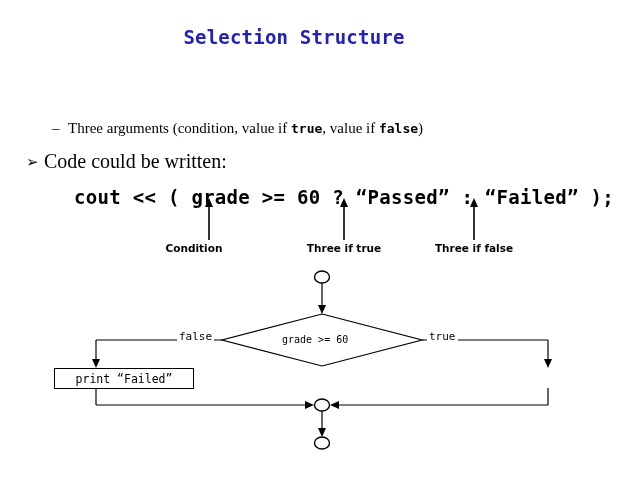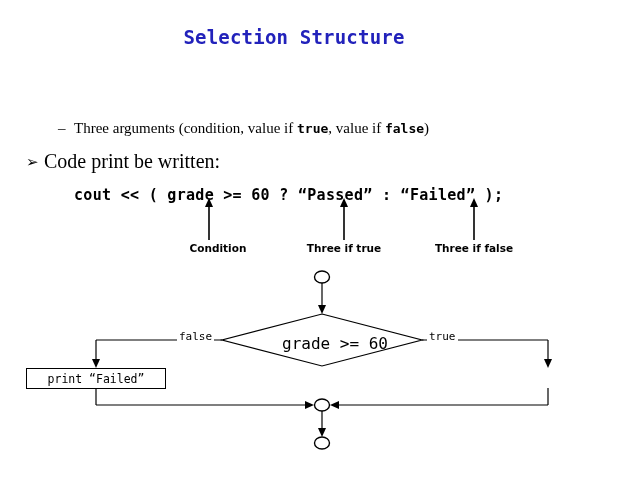--- a/index.html
+++ b/index.html
@@ -61,21 +61,21 @@
     font-family:"DejaVu Sans Mono", monospace;
     font-weight:bold;
     font-size:13px;
   }
 
   
   .codeline{
     position:absolute;left:74px;top:186px;
     font-family:"DejaVu Sans Mono", monospace;
     font-weight:bold;
-    font-size:15px;
+    font-size:19px;
     letter-spacing:0.3px;
     color:#000;
     white-space:nowrap;
   }
 
   
   .ann-label{
     position:absolute;
     font-family:"DejaVu Sans", sans-serif;
     font-weight:bold;
@@ -93,25 +93,26 @@
     border:1px solid #000;
     background:#fff;
     box-sizing:border-box;
     font-family:"DejaVu Sans Mono", monospace;
     font-size:11.5px;
     color:#000;
     display:flex;
     align-items:center;
     justify-content:center;
     white-space:nowrap;
+    margin-left:28px;
   }
   .fc-text{
     position:absolute;
     font-family:"DejaVu Sans Mono", monospace;
-    font-size:16px;
+    font-size:10px;
     color:#000;
     white-space:nowrap;
   }
   .edge-label{
     position:absolute;
     font-family:"DejaVu Sans Mono", monospace;
     font-size:11px;
     color:#000;
     background:#fff;
     padding:0 2px;
@@ -120,43 +121,43 @@
   svg{display:block;}
 </style>
 </head>
 <body>
 
 <div class="slide">
 
   <div class="title">Selection Structure</div>
 
 
-  <div class="bullet2" style="left:58px;top:120px;">
+  <div class="bullet2" style="left:52px;top:120px;">
     <span class="dash">–</span><span>Three arguments (condition, value if </span><span class="mono-b-sm">true</span><span>, value if </span><span class="mono-b-sm">false</span><span>)</span>
   </div>
 
   <div class="bullet1" style="left:26px;top:150px;">
-    <span class="marker">➢</span><span>Code print be written:</span>
+    <span class="marker">➢</span><span>Code could be written:</span>
   </div>
 
   <div class="codeline">cout &lt;&lt; ( grade &gt;= 60 ? “Passed” : “Failed” );</div>
 
   <svg class="ann-arrow" style="left:0;top:196px;" width="638" height="48">
 
     <line x1="209" y1="44" x2="209" y2="8" stroke="#000" stroke-width="1.6"></line>
     <polygon points="209,2 205,11 213,11" fill="#000"></polygon>
 
     <line x1="344" y1="44" x2="344" y2="8" stroke="#000" stroke-width="1.6"></line>
     <polygon points="344,2 340,11 348,11" fill="#000"></polygon>
 
     <line x1="474" y1="44" x2="474" y2="8" stroke="#000" stroke-width="1.6"></line>
     <polygon points="474,2 470,11 478,11" fill="#000"></polygon>
   </svg>
 
-  <div class="ann-label" style="left:168px;top:242px;width:100px;">Condition</div>
+  <div class="ann-label" style="left:144px;top:242px;width:100px;">Condition</div>
   <div class="ann-label" style="left:294px;top:242px;width:100px;">Three if true</div>
   <div class="ann-label" style="left:421px;top:242px;width:106px;">Three if false</div>
 
   <svg class="fc">
 
     <ellipse cx="322" cy="277" rx="7.5" ry="6" fill="#fff" stroke="#000" stroke-width="1.4"></ellipse>
 
     <line x1="322" y1="283" x2="322" y2="308" stroke="#000" stroke-width="1.2"></line>
     <polygon points="322,314 318,305 326,305" fill="#000"></polygon>
 

